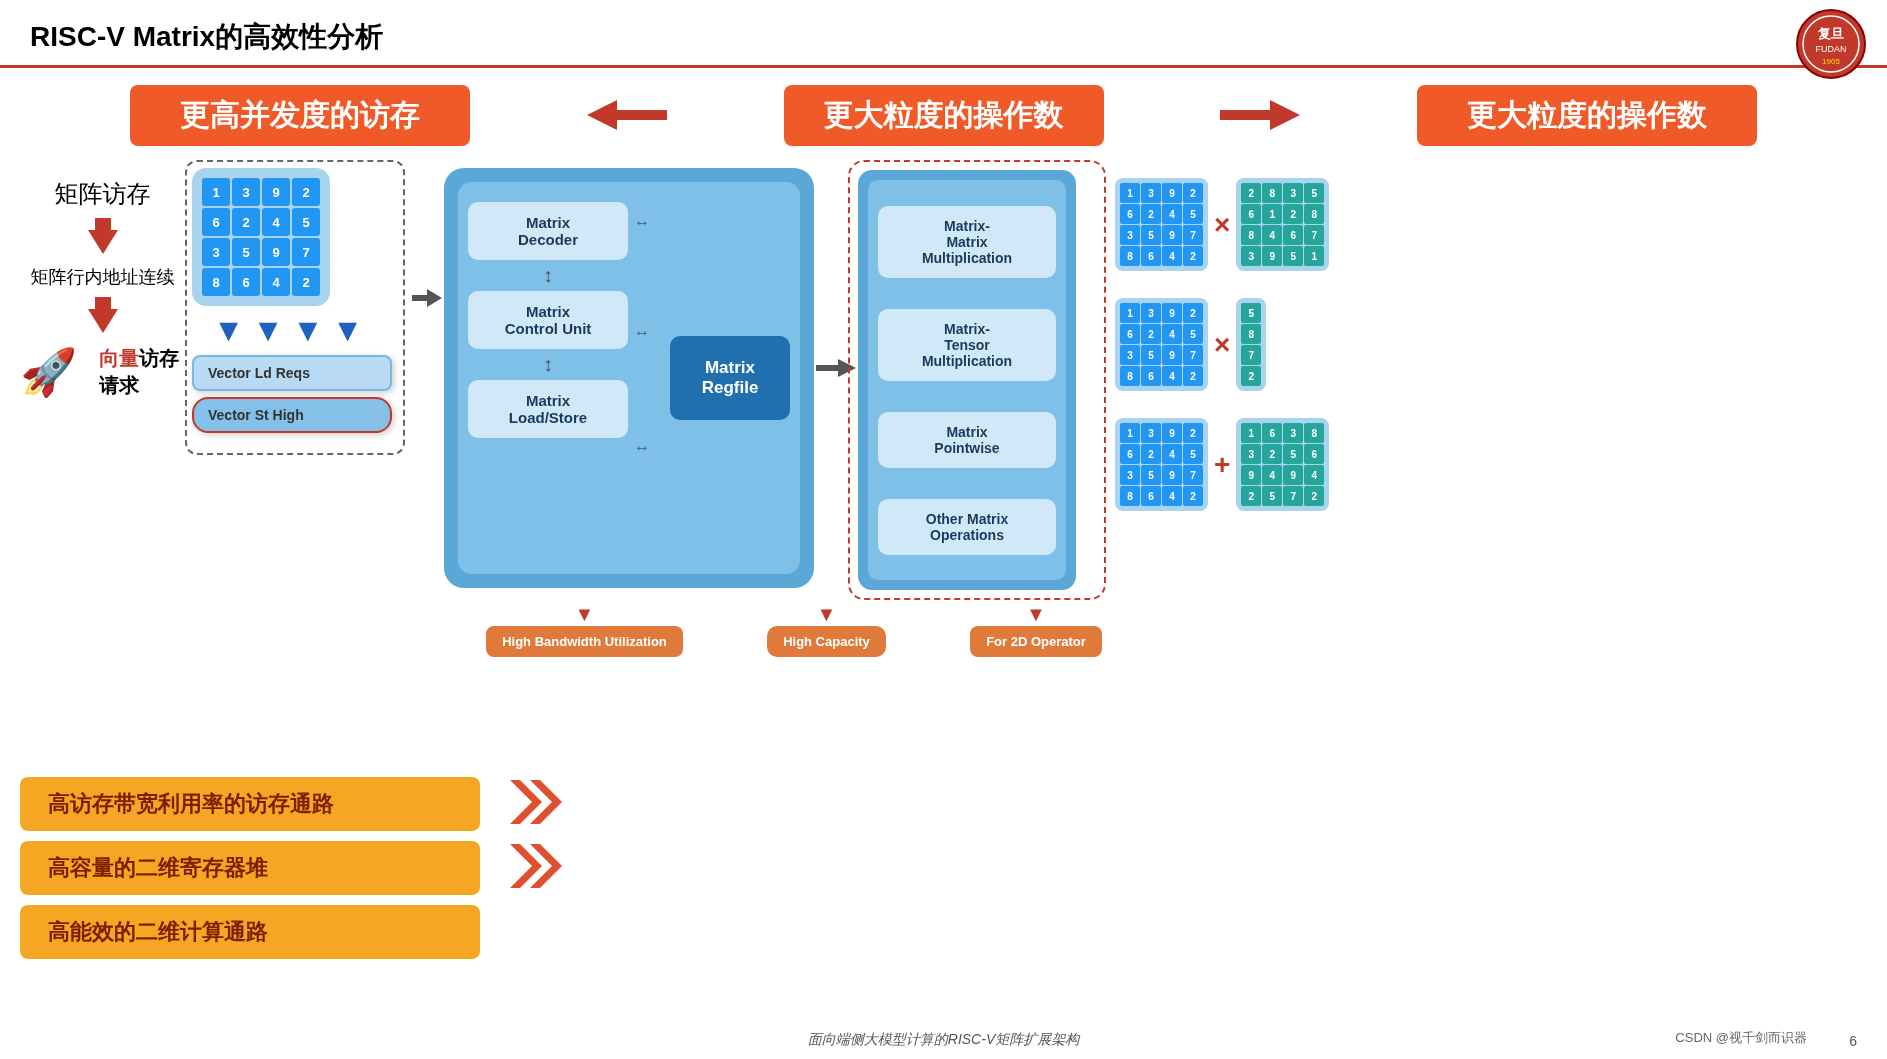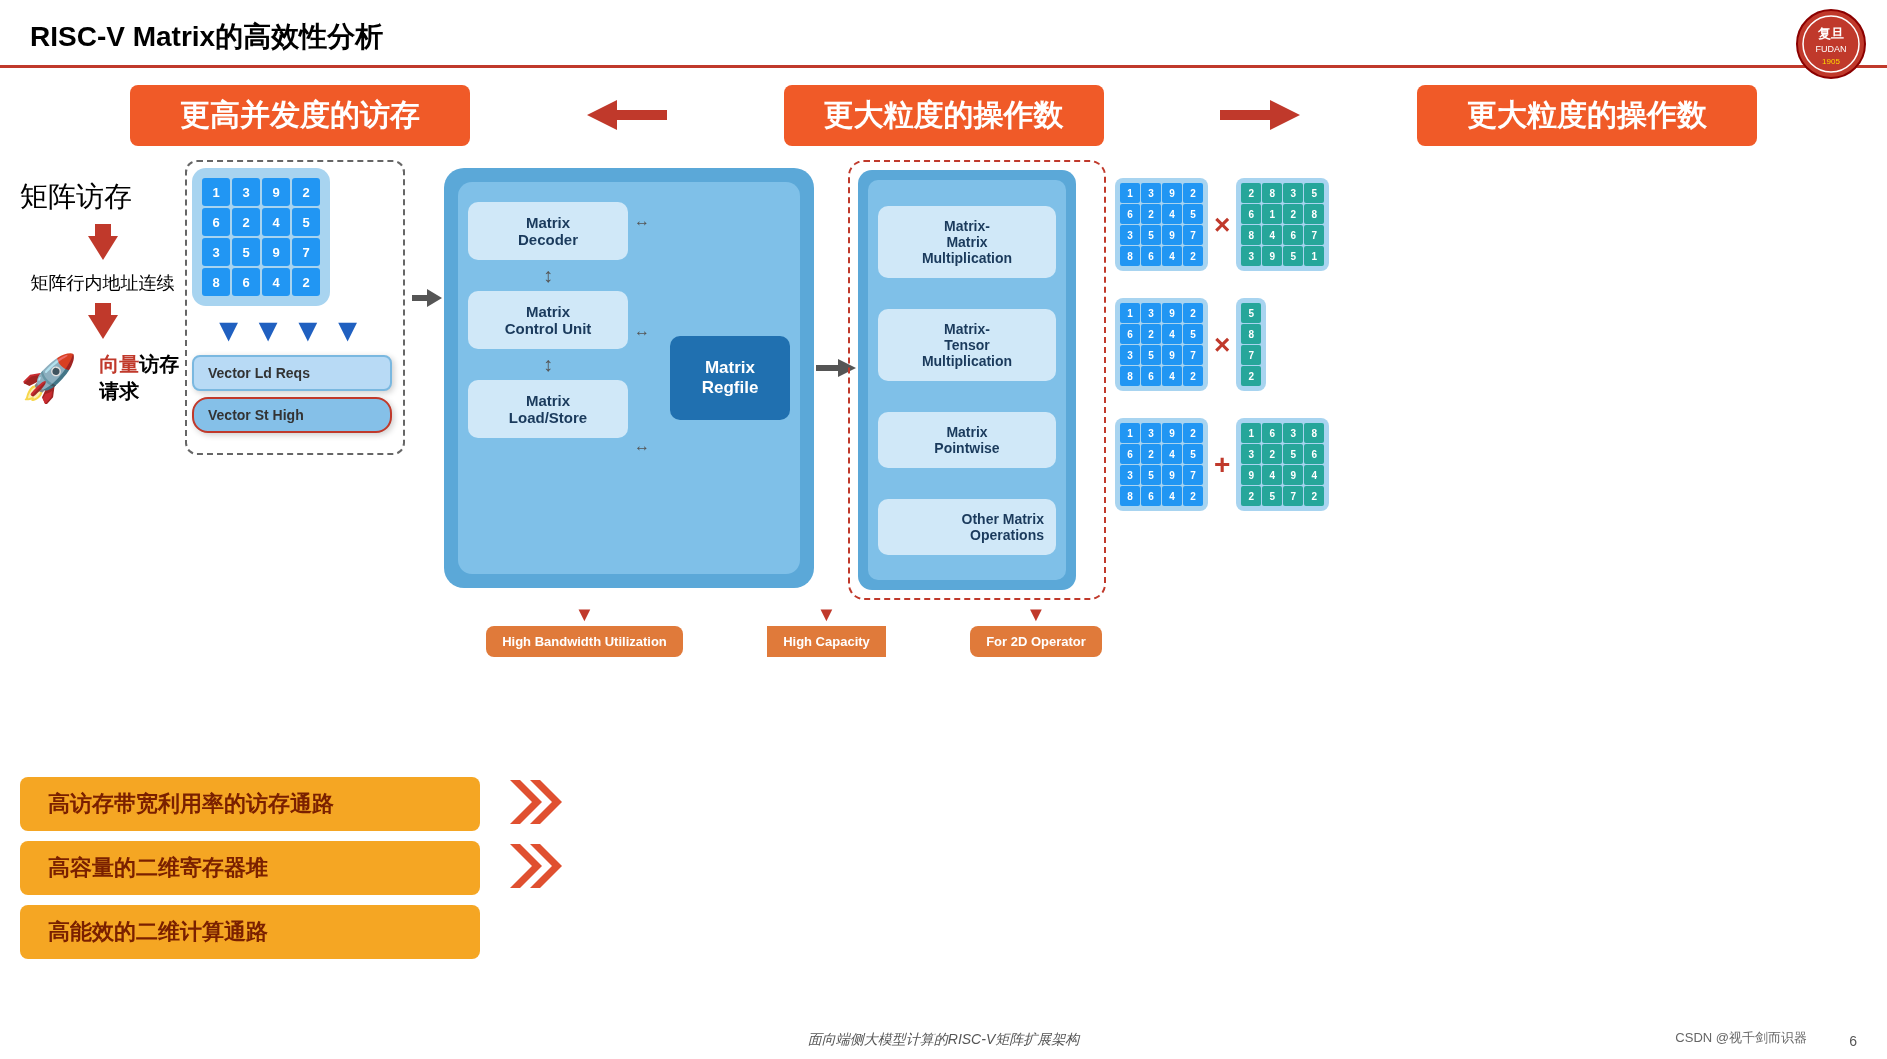--- a/index.html
+++ b/index.html
@@ -145,21 +145,21 @@
     </svg>
   </div>
   <div class="banner-box banner-right">
     <span>更大粒度的操作数</span>
   </div>
 </div>
 
 <div style="position:absolute;top:168px;left:20px;right:20px;height:530px;">
 
   <div style="position:absolute;left:0;top:10px;width:165px;">
-    <div style="font-size:28px;color:#000;">矩阵访存</div>
+    <div style="font-size:24px;color:#000;text-align:center;">矩阵访存</div>
 
     <div style="text-align:center;margin:8px 0;">
       <svg width="40" height="36" viewBox="0 0 40 36">
           <polygon points="20,36 5,12 12,12 12,0 28,0 28,12 35,12" fill="#c0392b"></polygon>
         </svg>
     </div>
     <div style="font-size:18px;color:#000;text-align:center;line-height:1.3;">矩阵行内地址连续</div>
 
     <div style="text-align:center;margin:8px 0;">
       <svg width="40" height="36" viewBox="0 0 40 36">
@@ -240,21 +240,21 @@
     </svg>
   </div>
 
   <div style="position:absolute;left:828px;top:-8px;width:258px;height:440px;border:2px dashed #c0392b;border-radius:16px;pointer-events:none;z-index:5;"></div>
 
   <div style="position:absolute;left:838px;top:2px;width:218px;height:420px;background:#5ba8d8;border-radius:14px;padding:10px;">
     <div style="background:#7fc0e8;border-radius:10px;height:100%;display:flex;flex-direction:column;justify-content:space-around;padding:10px;">
       <div style="background:#d0e8f8;border-radius:10px;padding:12px;text-align:center;font-size:14px;font-weight:bold;color:#1a3a5c;">Matrix-<br>Matrix<br>Multiplication</div>
       <div style="background:#d0e8f8;border-radius:10px;padding:12px;text-align:center;font-size:14px;font-weight:bold;color:#1a3a5c;">Matrix-<br>Tensor<br>Multiplication</div>
       <div style="background:#d0e8f8;border-radius:10px;padding:12px;text-align:center;font-size:14px;font-weight:bold;color:#1a3a5c;">Matrix<br>Pointwise</div>
-      <div style="background:#d0e8f8;border-radius:10px;padding:12px;text-align:right;font-size:14px;font-weight:bold;color:#1a3a5c;">Other Matrix<br>Operations</div>
+      <div style="background:#d0e8f8;border-radius:10px;padding:12px;text-align:center;font-size:14px;font-weight:bold;color:#1a3a5c;">Other Matrix<br>Operations</div>
     </div>
   </div>
 
   <div style="position:absolute;left:1095px;top:10px;display:flex;align-items:center;gap:6px;">
     <div style="background:#a8d4f0;border-radius:8px;padding:5px;">
       <div style="display:grid;grid-template-columns:repeat(4,20px);grid-template-rows:repeat(4,20px);gap:1px;">
         <div class="sc">1</div>
           <div class="sc">3</div>
           <div class="sc">9</div>
           <div class="sc">2</div>
@@ -373,21 +373,21 @@
 
   <div style="position:absolute;top:435px;left:424px;width:700px;display:flex;justify-content:space-around;">
     <div style="text-align:center;">
       <div style="color:#c0392b;font-size:20px;text-align:center;">▼</div>
       <div style="background:#e07a3a;border-radius:8px;padding:8px 16px;color:#fff;font-size:13px;font-weight:bold;text-align:center;">High
 Bandwidth
 Utilization</div>
     </div>
     <div style="text-align:center;">
       <div style="color:#c0392b;font-size:20px;text-align:center;">▼</div>
-      <div style="background:#e07a3a;border-radius:0;padding:8px 16px;color:#fff;font-size:13px;font-weight:bold;text-align:right;">High
+      <div style="background:#e07a3a;border-radius:10px;padding:8px 16px;color:#fff;font-size:13px;font-weight:bold;text-align:right;">High
 Capacity</div>
     </div>
     <div style="text-align:center;">
       <div style="color:#c0392b;font-size:20px;text-align:center;">▼</div>
       <div style="background:#e07a3a;border-radius:8px;padding:8px 16px;color:#fff;font-size:13px;font-weight:bold;text-align:center;">For 2D
 Operator</div>
     </div>
   </div>
 </div>
 

